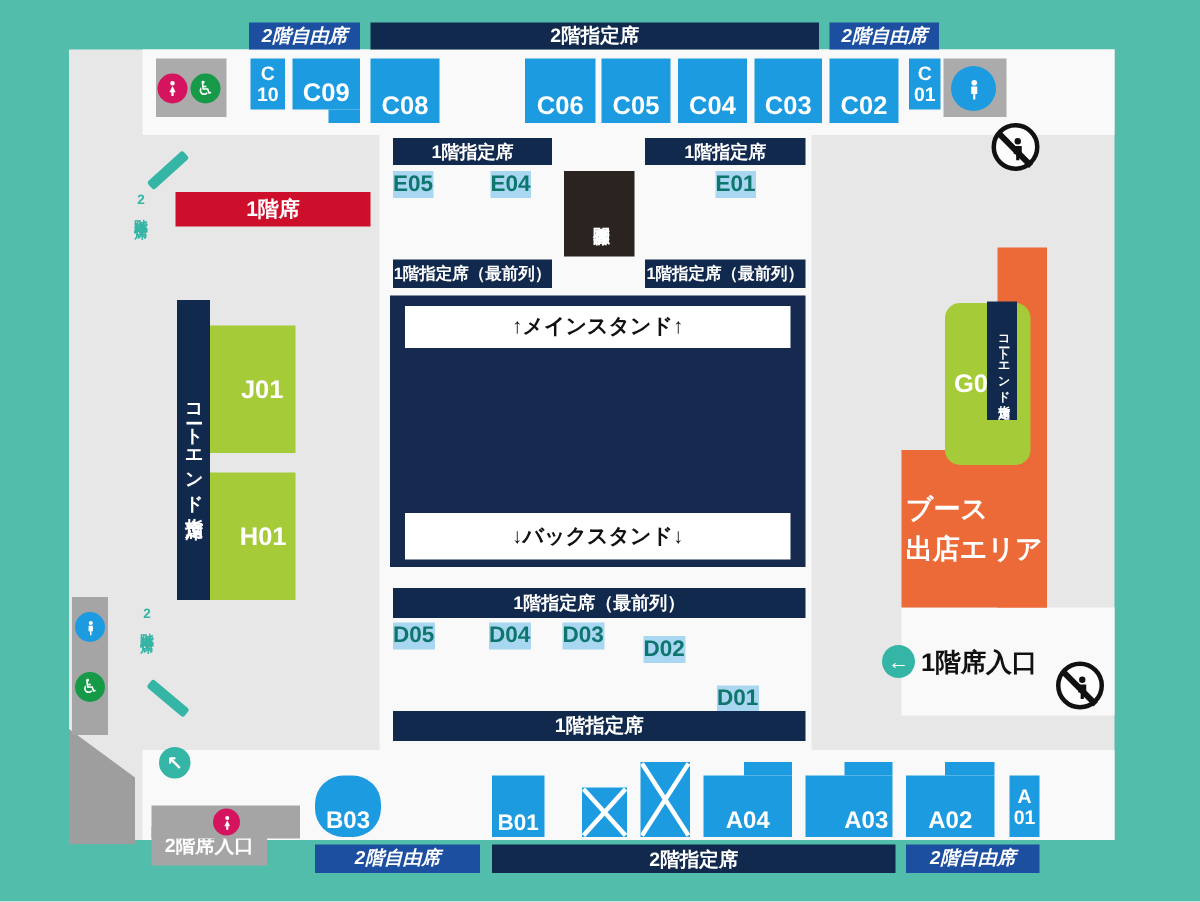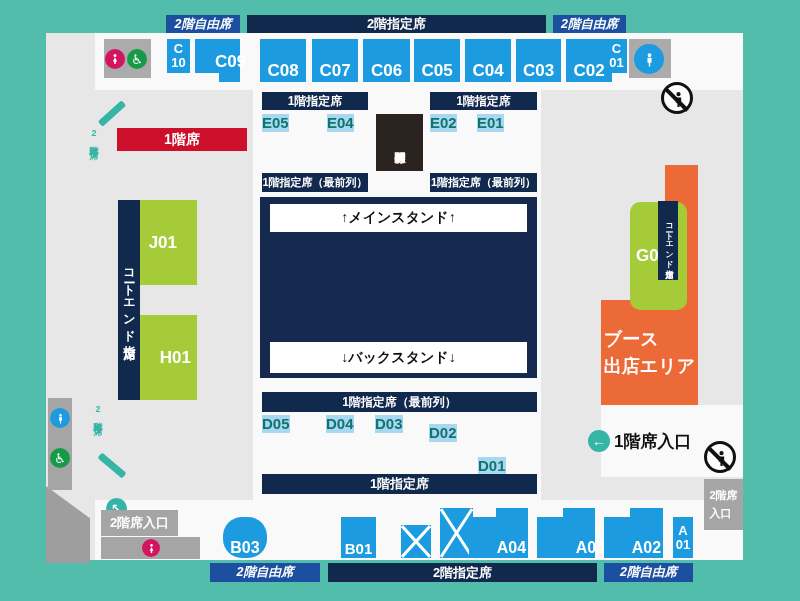--- a/index.html
+++ b/index.html
@@ -4,21 +4,21 @@
 <style>
   html,body{margin:0;padding:0;}
   #stage{position:relative;width:800px;height:601px;background:#52BDAB;overflow:hidden;
          font-family:"Liberation Sans","DejaVu Sans",sans-serif;}
   #stage *{box-sizing:border-box;position:absolute;}
   .bar-navy{background:#12294E;color:#fff;font-weight:bold;font-size:13px;
             display:flex;align-items:center;justify-content:center;}
   .bar-blue{background:#1C4F9F;color:#fff;font-weight:bold;font-size:12.5px;
             display:flex;align-items:center;justify-content:center;font-style:italic;}
   .seat{background:#1C9BE0;color:#fff;font-weight:bold;font-size:17px;
-        display:flex;align-items:flex-end;justify-content:center;padding-bottom:1px;margin-left:13px;}
+        display:flex;align-items:flex-end;justify-content:center;padding-bottom:1px;}
   .seat2{background:#1C9BE0;color:#fff;font-weight:bold;font-size:13px;line-height:1.05;
          display:flex;align-items:center;justify-content:center;text-align:center;white-space:pre-line;}
   .lb{display:flex;flex-direction:column;}
   .lb-main{position:relative;flex:1;background:#A9D7F2;color:#0f766e;font-weight:bold;font-size:15px;
            display:flex;align-items:flex-end;justify-content:center;padding-bottom:1px;}
   .lb-strip{position:relative;height:11px;background:#EDE96E;}
   .green-seat{background:#A6CB39;color:#fff;font-weight:bold;font-size:17px;display:flex;align-items:center;}
   .vtext{writing-mode:vertical-rl;text-orientation:upright;letter-spacing:1px;}
   .navy-strip{background:#12294E;color:#fff;font-weight:bold;
               display:flex;align-items:center;justify-content:center;}
@@ -61,21 +61,20 @@
   <div class="circle" style="left:127px;top:49px;width:20px;height:20px;background:#169A47;color:#fff;font-size:13px;">♿</div>
 
   <div class="seat2" style="left:167px;top:39px;width:23px;height:34px;">C
 10</div>
   <div style="left:195px;top:39px;width:45px;height:43px;">
     <div style="left:0;top:0;width:45px;height:34px;background:#1C9BE0;"></div>
     <div style="left:24px;top:34px;width:21px;height:9px;background:#1C9BE0;"></div>
     <div class="seat" style="left:0;top:0;width:45px;height:34px;background:transparent;">C09</div>
   </div>
   <div class="seat" style="left:247px;top:39px;width:46px;height:43px;">C08</div>
-  <div class="seat" style="left:299px;top:39px;width:46px;height:43px;">C07</div>
   <div class="seat" style="left:350px;top:39px;width:47px;height:43px;">C06</div>
   <div class="seat" style="left:401px;top:39px;width:46px;height:43px;">C05</div>
   <div class="seat" style="left:452px;top:39px;width:46px;height:43px;">C04</div>
   <div class="seat" style="left:503px;top:39px;width:45px;height:43px;">C03</div>
   <div class="seat" style="left:553px;top:39px;width:46px;height:43px;">C02</div>
   <div class="seat2" style="left:606px;top:39px;width:21px;height:34px;">C
 01</div>
 
   <div style="left:629px;top:39px;width:42px;height:39px;background:#ABABAB;"></div>
   <div class="circle" style="left:634px;top:44px;width:30px;height:30px;background:#1C9BE0;">
@@ -89,39 +88,35 @@
         <path fill="#111" d="M12 2a4 4 0 1 1 0 8 4 4 0 0 1 0-8zM7 12h10v10h-3v8h-4v-8H7z"></path>
       </svg>
     <div class="slash"></div>
   </div>
 
   <div class="teal-accent" style="left:96px;top:110px;width:32px;height:7px;transform:rotate(-42deg);border-radius:2px;"></div>
   <div class="vtext" style="left:87px;top:128px;height:62px;color:#35B5A5;font-size:9px;font-weight:bold;">2階車椅子席</div>
   <div style="left:117px;top:128px;width:130px;height:23px;background:#CE0F2C;color:#fff;font-weight:bold;font-size:14px;display:flex;align-items:center;justify-content:center;">1階席</div>
 
   <div class="navy-strip vtext" style="left:118px;top:200px;width:22px;height:200px;font-size:12px;">コートエンド指定席</div>
-  <div class="green-seat" style="left:140px;top:200px;width:57px;height:85px;justify-content:flex-end;padding-right:20px;">J01</div>
+  <div class="green-seat" style="left:140px;top:217px;width:57px;height:85px;justify-content:flex-end;padding-right:8px;">J01</div>
   <div class="green-seat" style="left:140px;top:315px;width:57px;height:85px;justify-content:flex-end;padding-right:6px;">H01</div>
 
   <div class="bar-navy" style="left:262px;top:92px;width:106px;height:18px;font-size:12px;">1階指定席</div>
   <div class="bar-navy" style="left:430px;top:92px;width:107px;height:18px;font-size:12px;">1階指定席</div>
 
   <div class="lb" style="left:262px;top:114px;width:60px;height:57px;">
     <div class="lb-main">E05</div>
       <div class="lb-strip"></div>
   </div>
   <div class="lb" style="left:327px;top:114px;width:40px;height:57px;">
     <div class="lb-main">E04</div>
       <div class="lb-strip"></div>
   </div>
   <div class="vtext" style="left:376px;top:114px;width:47px;height:57px;background:#2B2320;color:#fff;font-size:11px;font-weight:bold;display:flex;align-items:center;justify-content:center;letter-spacing:0;">関係者席</div>
-  <div class="lb" style="left:430px;top:114px;width:40px;height:57px;">
-    <div class="lb-main">E02</div>
-      <div class="lb-strip"></div>
-  </div>
   <div class="lb" style="left:477px;top:114px;width:60px;height:57px;">
     <div class="lb-main">E01</div>
       <div class="lb-strip"></div>
   </div>
 
   <div class="bar-navy" style="left:262px;top:173px;width:106px;height:19px;font-size:11px;">1階指定席（最前列）</div>
   <div class="bar-navy" style="left:430px;top:173px;width:107px;height:19px;font-size:11px;">1階指定席（最前列）</div>
 
   <div style="left:260px;top:197px;width:277px;height:181px;background:#16294E;"></div>
   <div class="whitebox" style="left:270px;top:342px;width:257px;height:31px;">↓バックスタンド↓</div>
@@ -159,34 +154,32 @@
   <div class="navy-strip vtext" style="left:658px;top:201px;width:20px;height:79px;font-size:8px;letter-spacing:0;">コートエンド指定席</div>
 
   <div class="circle teal-accent" style="left:588px;top:430px;width:22px;height:22px;color:#fff;font-size:14px;font-weight:bold;">←</div>
   <div style="left:614px;top:429px;width:100px;height:24px;color:#111;font-weight:bold;font-size:17px;display:flex;align-items:center;">1階席入口</div>
   <div class="noentry" style="left:704px;top:441px;">
     <svg width="13" height="16" viewBox="0 0 24 30">
         <path fill="#111" d="M12 2a4 4 0 1 1 0 8 4 4 0 0 1 0-8zM7 12h10v10h-3v8h-4v-8H7z"></path>
       </svg>
     <div class="slash"></div>
   </div>
-  <div class="graybox pre" style="left:704px;top:479px;width:39px;height:51px;font-size:11px;line-height:1.6;">2階席
-入口</div>
 
   <div style="left:48px;top:398px;width:24px;height:92px;background:#A5A5A5;"></div>
   <div class="circle" style="left:50px;top:408px;width:20px;height:20px;background:#1C9BE0;">
     <svg width="11" height="11" viewBox="0 0 24 24" style="position:static;">
         <path fill="#fff" d="M12 2a3 3 0 1 1 0 6 3 3 0 0 1 0-6zM8.8 9h6.4v8h-2.1v6h-2.2v-6H8.8z"></path>
       </svg>
   </div>
   <div class="circle" style="left:50px;top:448px;width:20px;height:20px;background:#169A47;color:#fff;font-size:13px;">♿</div>
   <div class="vtext" style="left:91px;top:404px;height:62px;color:#35B5A5;font-size:9px;font-weight:bold;">2階車椅子席</div>
   <div class="teal-accent" style="left:96px;top:462px;width:32px;height:7px;transform:rotate(40deg);border-radius:2px;"></div>
   <div class="circle teal-accent" style="left:106px;top:498px;width:21px;height:21px;color:#fff;font-size:13px;font-weight:bold;">↖</div>
-  <div class="graybox" style="left:101px;top:487px;width:77px;height:26px;font-size:13px;margin-top:23px;">2階席入口</div>
+  <div class="graybox" style="left:101px;top:528px;width:77px;height:26px;font-size:13px;margin-top:23px;">2階席入口</div>
   <div class="graybox" style="left:101px;top:537px;width:99px;height:22px;"></div>
   <div class="circle" style="left:142px;top:539px;width:18px;height:18px;background:#D5145F;">
     <svg width="11" height="11" viewBox="0 0 24 24" style="position:static;">
         <path fill="#fff" d="M12 2a3 3 0 1 1 0 6 3 3 0 0 1 0-6zm0 6.5 4.2 8.5h-2.7v5h-3v-5H7.8z"></path>
       </svg>
   </div>
 
   <div class="seat" style="left:210px;top:517px;width:44px;height:41px;font-size:16px;border-radius:19px;">B03</div>
   <div class="seat" style="left:328px;top:517px;width:35px;height:41px;font-size:15px;">B01</div>
   <div class="seat" style="left:388px;top:525px;width:30px;height:33px;">

